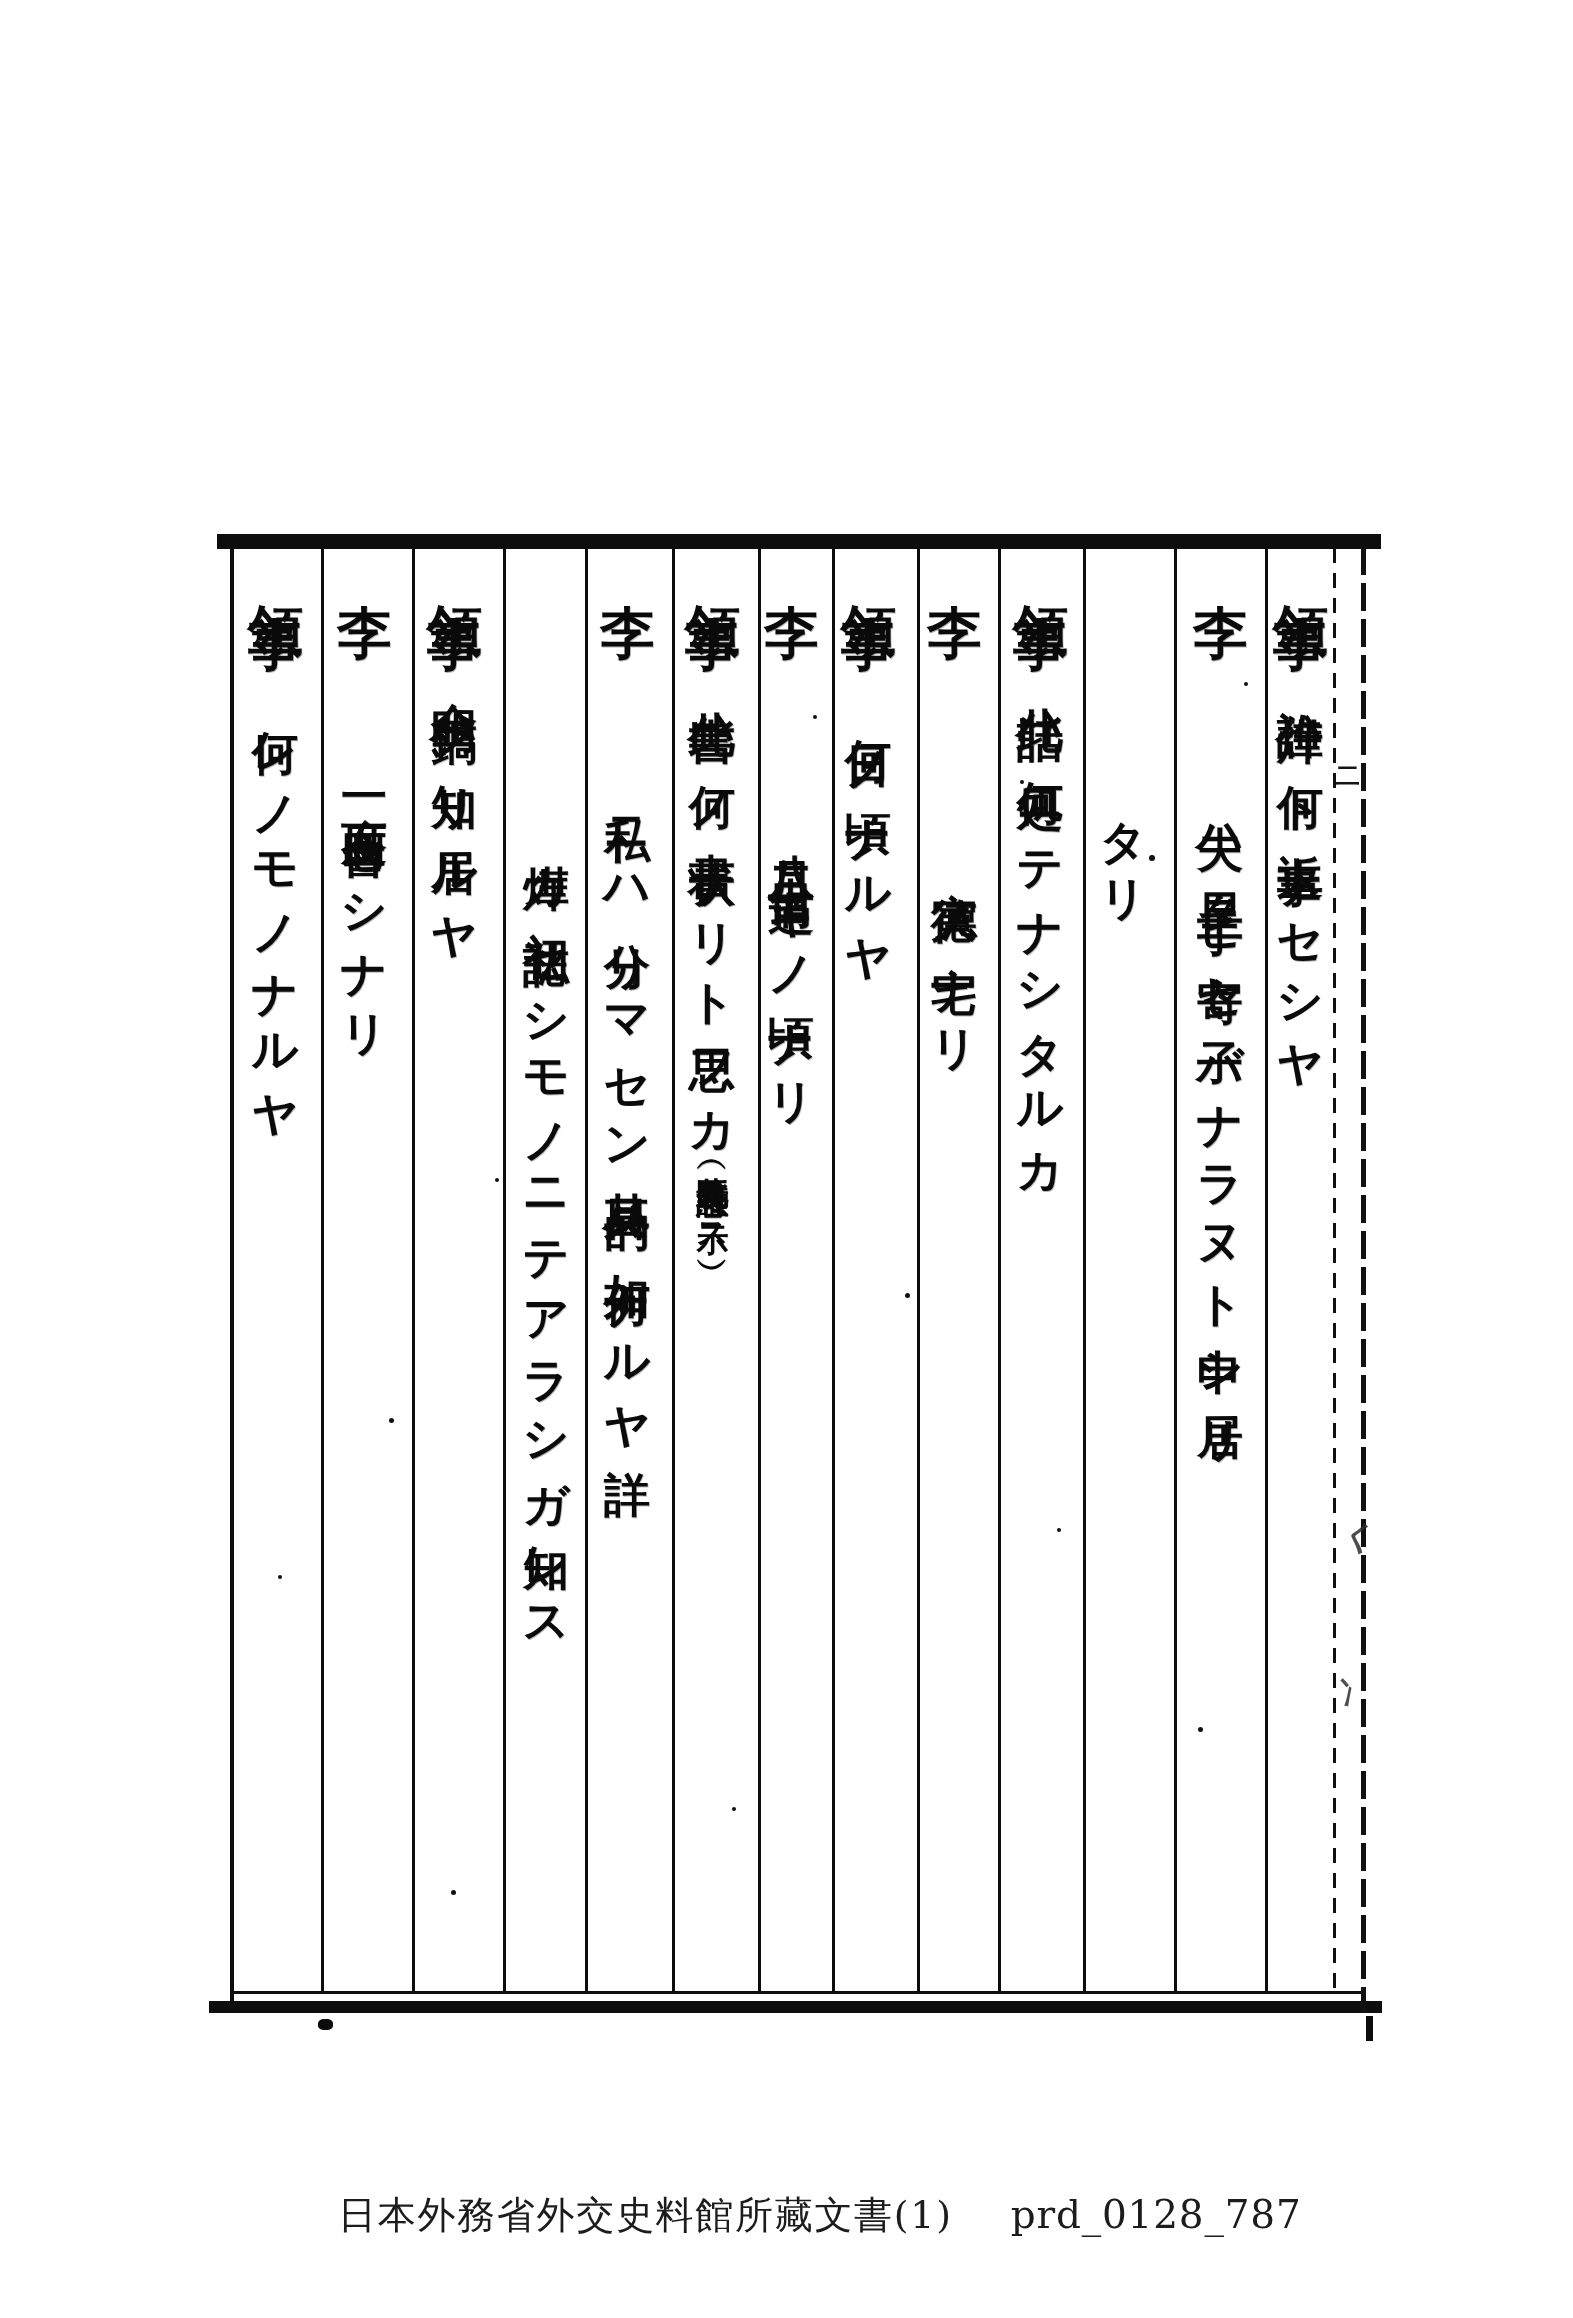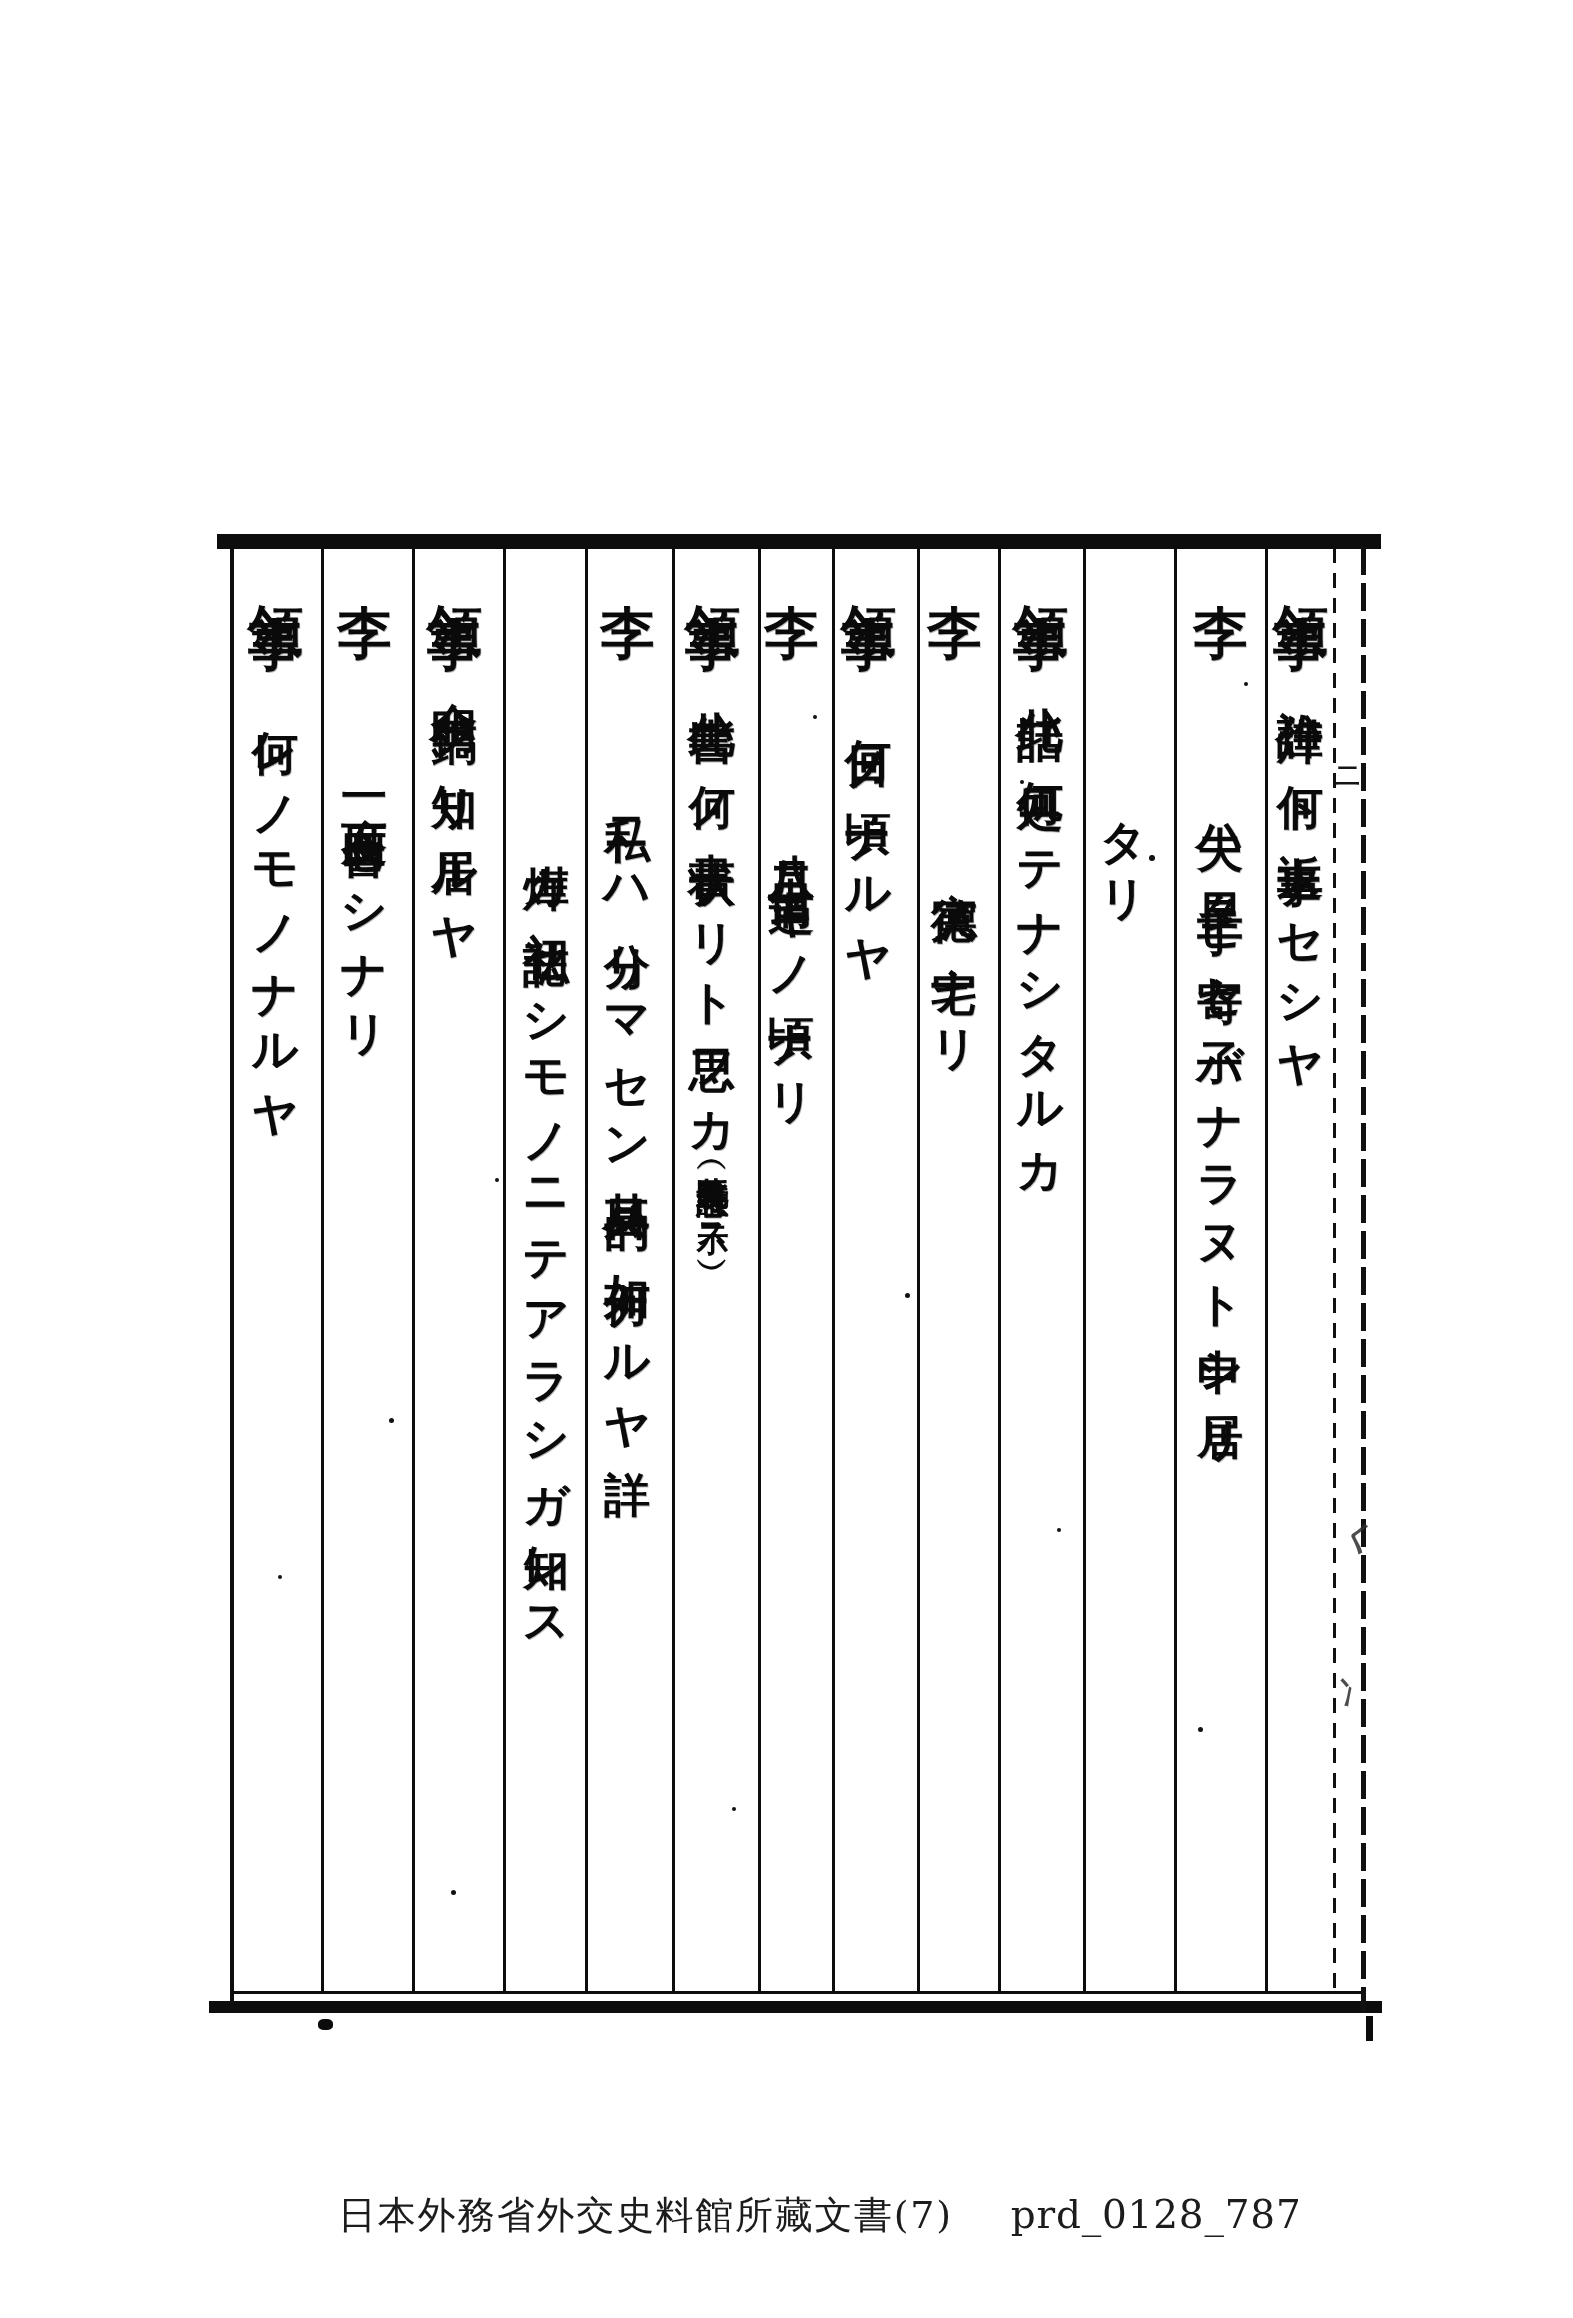--- a/index.html
+++ b/index.html
@@ -150,18 +150,18 @@
   <div class="speck" style="left:451px;top:1890px;width:5px;height:5px;"></div>
   <div class="speck" style="left:813px;top:715px;width:4.1px;height:4.1px;"></div>
   <div class="speck" style="left:1198px;top:1727px;width:5px;height:5px;"></div>
   <div class="speck" style="left:1057px;top:1528px;width:4.1px;height:4.1px;"></div>
   <div class="speck" style="left:585px;top:1184px;width:3.3px;height:3.3px;"></div>
 
   <div class="blob" style="left:318px;top:2019px;width:15px;height:10.8px;border-radius:40%;"></div>
   <div class="blob" style="left:1366px;top:2016px;width:6.6px;height:25px;"></div>
 
   <div class="footer">
-    <span class="caption">日本外務省外交史料館所藏文書(7)</span>
+    <span class="caption">日本外務省外交史料館所藏文書(1)</span>
     <span class="docid">prd_0128_787</span>
   </div>
 
 </div>
 
 
 </body></html>

